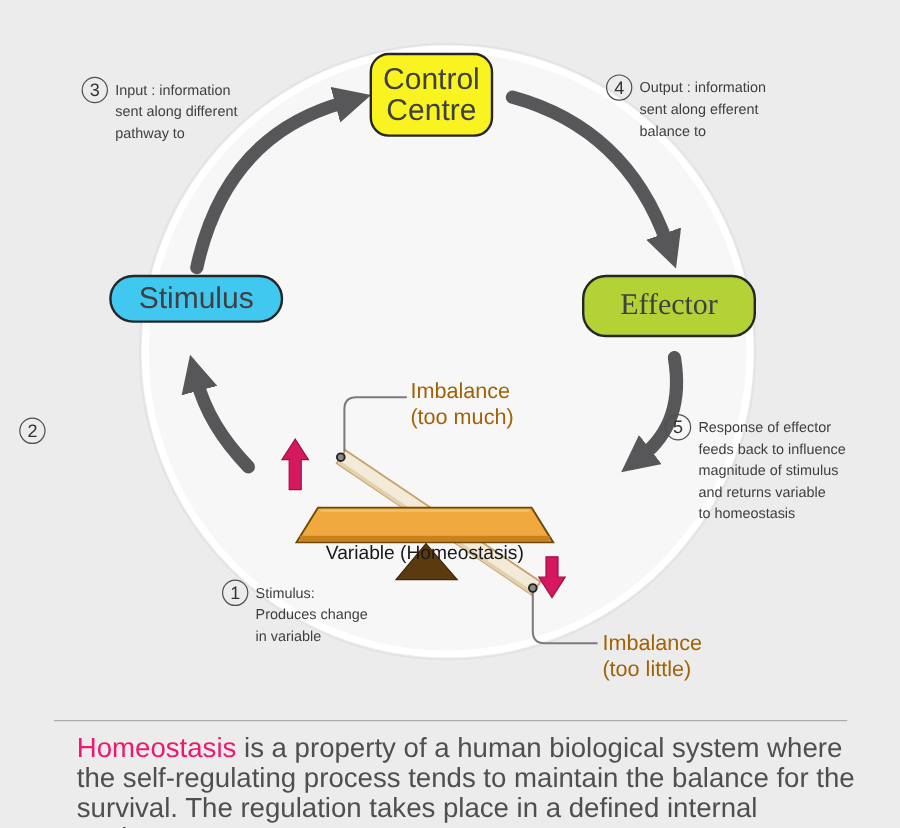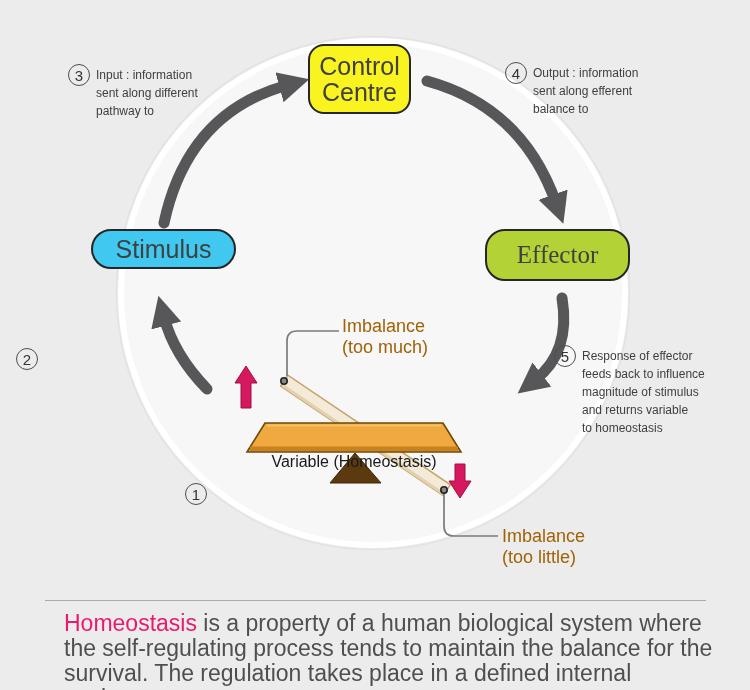--- a/index.html
+++ b/index.html
@@ -110,20 +110,23 @@
   <div class="ann" style="left:554px;top:345px;">
     <span class="num">5</span>
     <span class="txt">Response of effector
 feeds back to influence
 magnitude of stimulus
 and returns variable
 to homeostasis</span>
   </div>
   <div class="ann" style="left:185px;top:483px;">
     <span class="num">1</span>
+    <span class="txt">Stimulus:
+Produces change
+in variable</span>
   </div>
 
   <div class="imb" style="left:342px;top:316px;">Imbalance
 (too much)</div>
   <div class="imb" style="left:502px;top:526px;">Imbalance
 (too little)</div>
 
   <div class="bar-label">Variable (Homeostasis)</div>
 
   <div class="footer-divider"></div>

